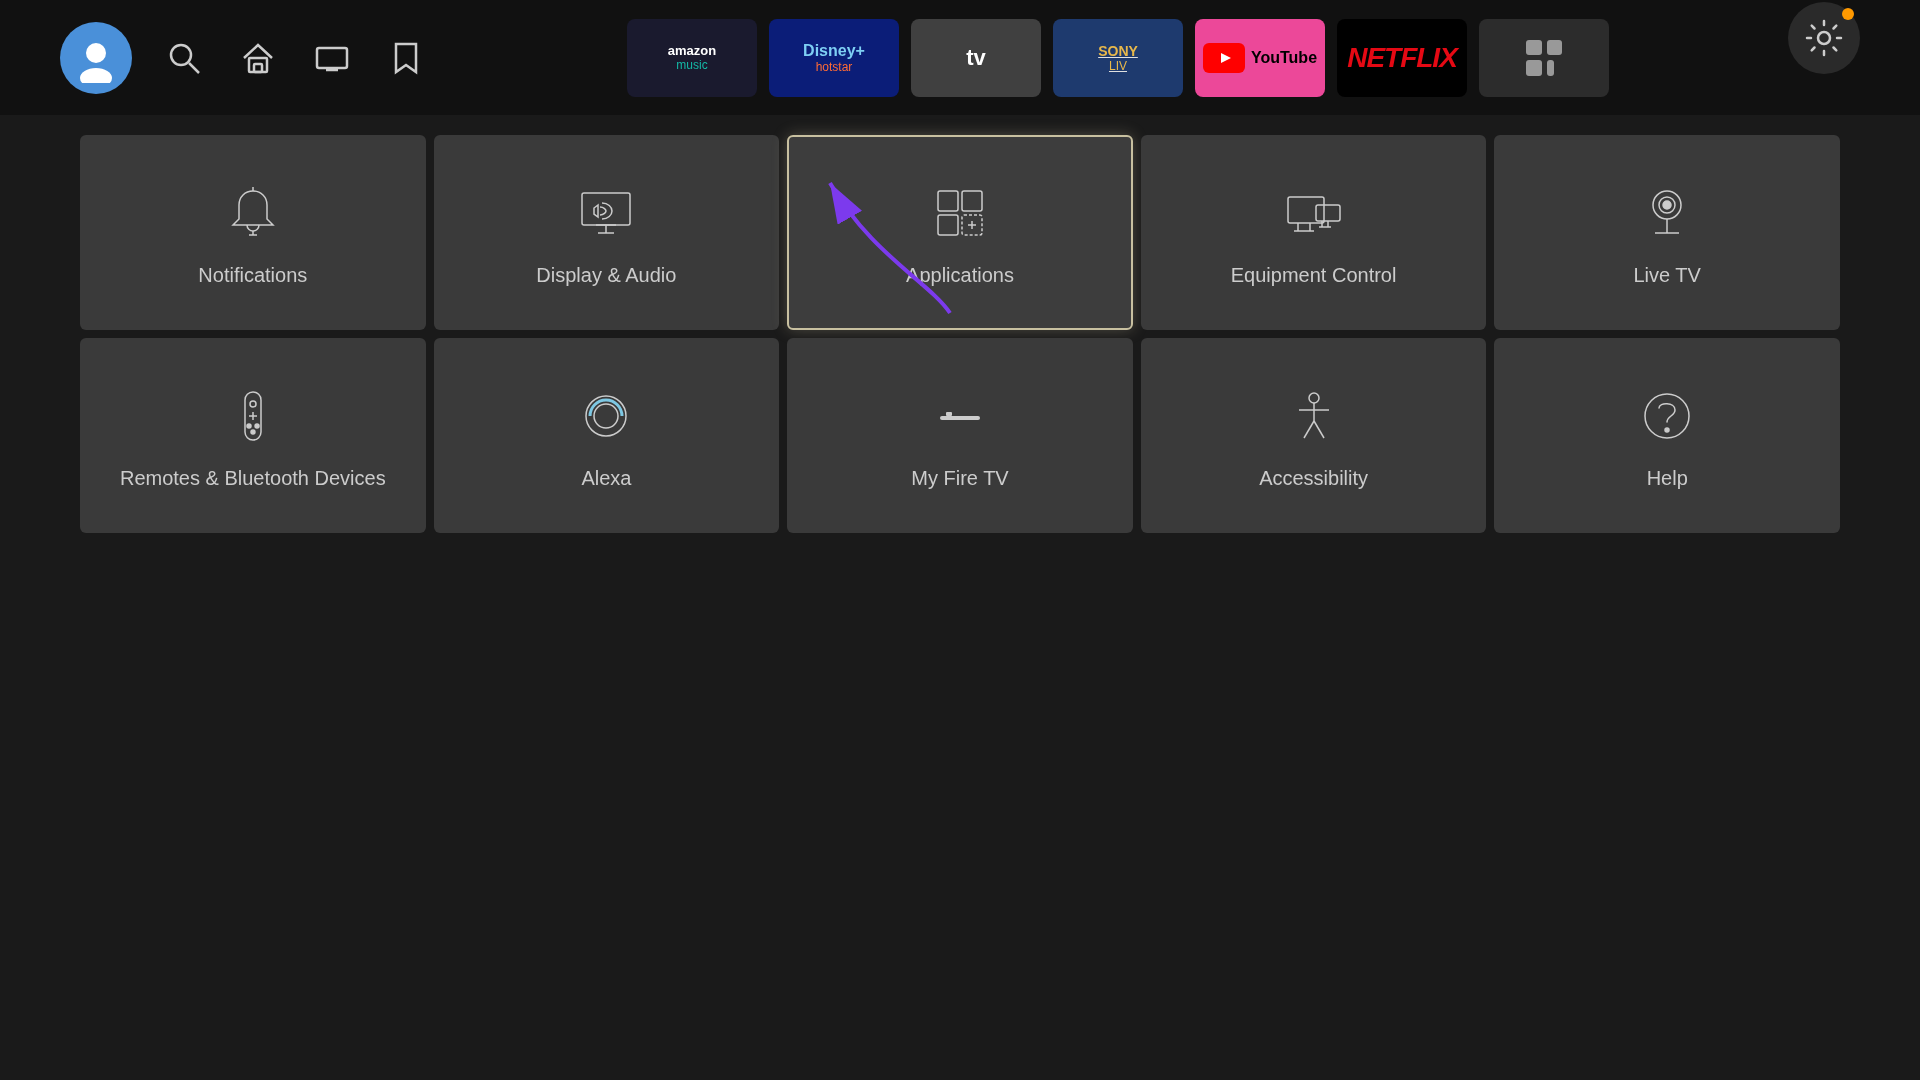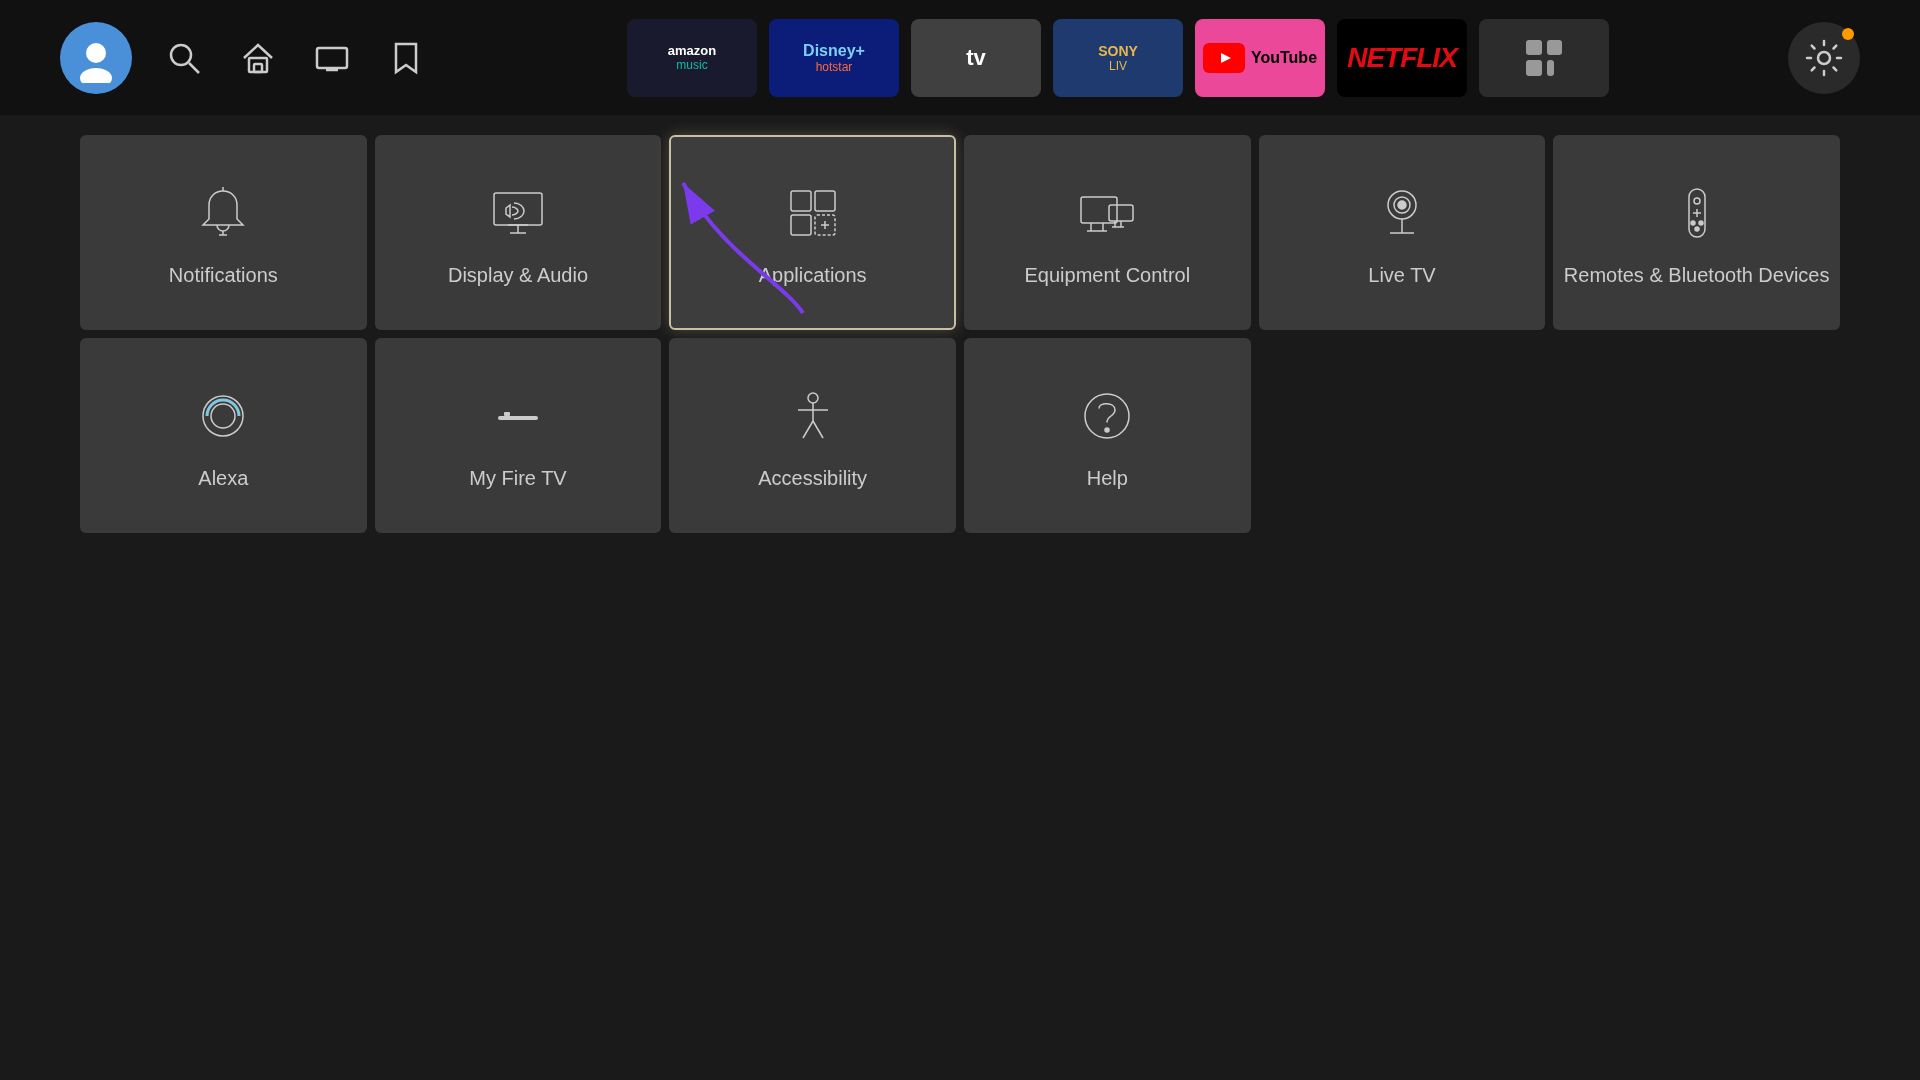--- a/index.html
+++ b/index.html
@@ -8,21 +8,20 @@
       height: 1080px;
       background: #1a1a1a;
       font-family: 'Arial', sans-serif;
       overflow: hidden;
       color: #e0e0e0;
     }
 
     
     .top-nav {
       display: flex;
-      align-items: center;
       padding: 2px 60px;
       height: 115px;
       background: #111;
       gap: 20px;
     }
 
     .nav-left {
       display: flex;
       align-items: center;
       gap: 30px;
@@ -106,21 +105,21 @@
       right: 6px;
     }
 
     
     .content {
       padding: 20px 80px;
     }
 
     .grid {
       display: grid;
-      grid-template-columns: repeat(6, 1fr);
+      grid-template-columns: repeat(5, 1fr);
       gap: 8px;
     }
 
     .tile {
       background: #3a3a3a;
       border-radius: 6px;
       display: flex;
       flex-direction: column;
       align-items: center;
       justify-content: center;
@@ -258,21 +257,21 @@
         <div style="color:#7ecff4;font-size:16px;font-weight:bold;">Disney+</div>
         <div style="color:#ff6b35;font-size:12px;">hotstar</div>
       </div>
     </div>
 
     <div class="app-tile app-tata">
       <div style="color:#fff;font-size:22px;font-weight:bold;">tv</div>
     </div>
 
     <div class="app-tile app-sony">
-      <div style="text-align:center;">
+      <div style="text-align:center;text-decoration:underline;">
         <div style="color:#e8b84b;font-size:14px;font-weight:bold;">SONY</div>
         <div style="color:#e8b84b;font-size:12px;">LIV</div>
       </div>
     </div>
 
     <div class="app-tile app-youtube">
       <div class="yt-logo">
         <div class="yt-logo-icon">
           <svg width="20" height="14" viewBox="0 0 20 14">
             <polygon points="7,2 17,7 7,12" fill="white"></polygon>

